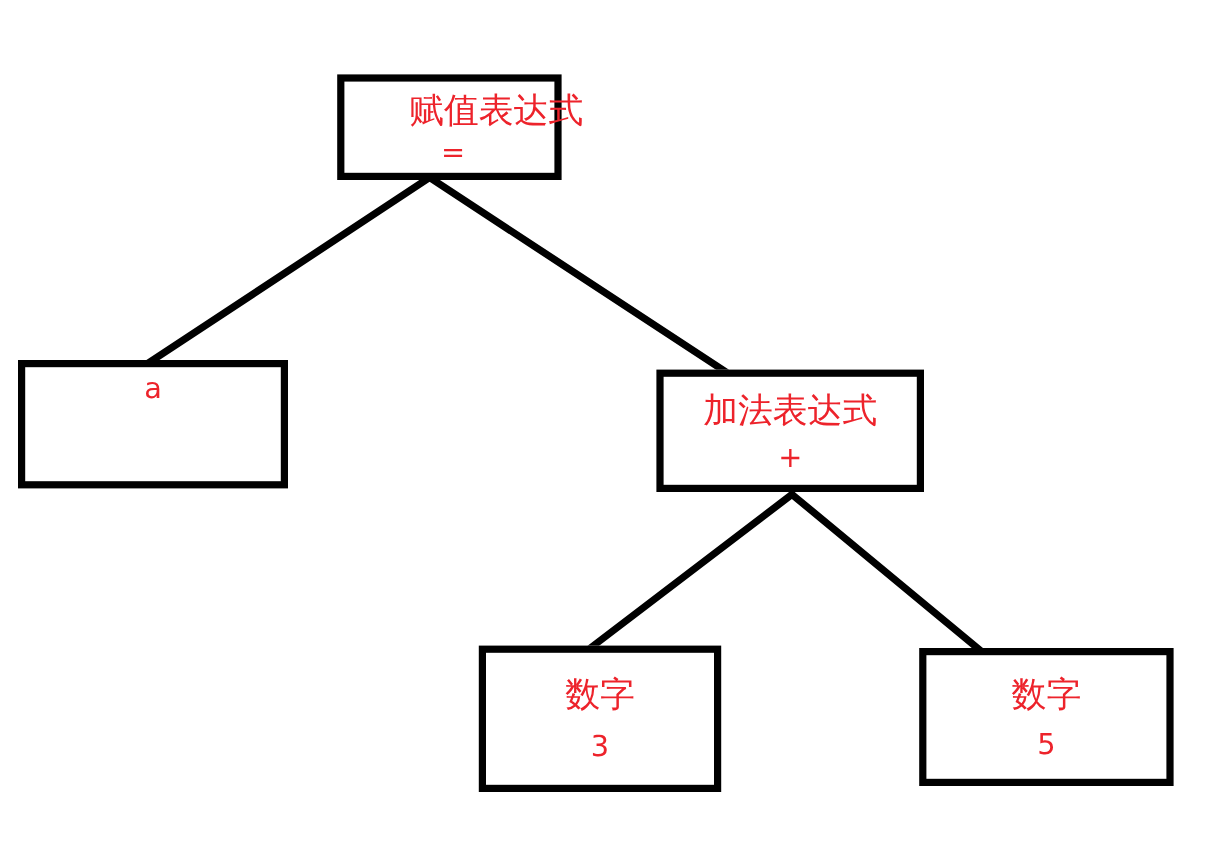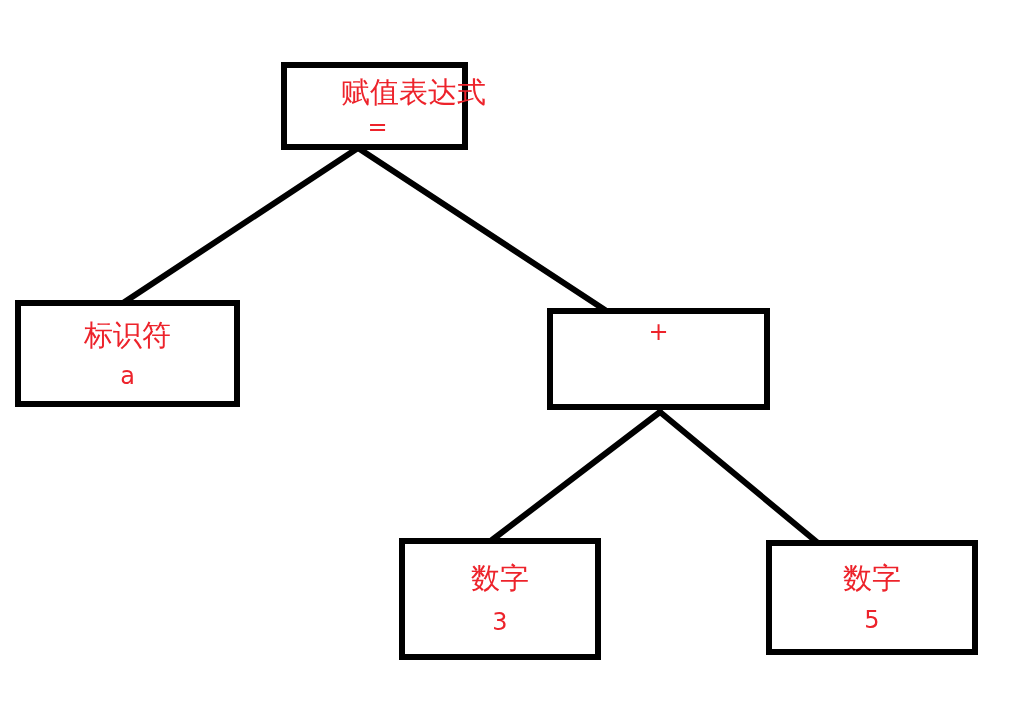--- a/index.html
+++ b/index.html
@@ -59,24 +59,24 @@
       <line x1="358" y1="148" x2="605" y2="310" stroke="#000000" stroke-width="6" stroke-linecap="round"></line>
       <line x1="660" y1="412" x2="492" y2="540" stroke="#000000" stroke-width="6" stroke-linecap="round"></line>
       <line x1="660" y1="412" x2="818" y2="543" stroke="#000000" stroke-width="6" stroke-linecap="round"></line>
     </svg>
 
 <div class="tree-node" style="left: 281px; top: 62px; width: 187px; height: 88px; border-color: rgb(0, 0, 0); background: rgb(255, 255, 255);">
       <div class="node-title" style="color: rgb(237, 35, 43); margin-left: 36px;">赋值表达式</div>
       <div class="node-value" style="color: rgb(237, 35, 43);">=</div>
     </div>
     <div class="tree-node" style="left: 15px; top: 300px; width: 225px; height: 107px; border-color: rgb(0, 0, 0); background: rgb(255, 255, 255);">
-      <div class="node-title" style="color: rgb(237, 35, 43);">标识符</div>
       <div class="node-value" style="color: rgb(237, 35, 43);">a</div>
     </div>
     <div class="tree-node" style="left: 547px; top: 308px; width: 223px; height: 102px; border-color: rgb(0, 0, 0); background: rgb(255, 255, 255);">
+      <div class="node-title" style="color: rgb(237, 35, 43);">加法表达式</div>
       <div class="node-value" style="color: rgb(237, 35, 43);">+</div>
     </div>
     <div class="tree-node" style="left: 399px; top: 538px; width: 202px; height: 122px; border-color: rgb(0, 0, 0); background: rgb(255, 255, 255);">
       <div class="node-title" style="color: rgb(237, 35, 43);">数字</div>
       <div class="node-value" style="color: rgb(237, 35, 43);">3</div>
     </div>
     <div class="tree-node" style="left: 766px; top: 540px; width: 212px; height: 115px; border-color: rgb(0, 0, 0); background: rgb(255, 255, 255);">
       <div class="node-title" style="color: rgb(237, 35, 43);">数字</div>
       <div class="node-value" style="color: rgb(237, 35, 43);">5</div>
     </div>

